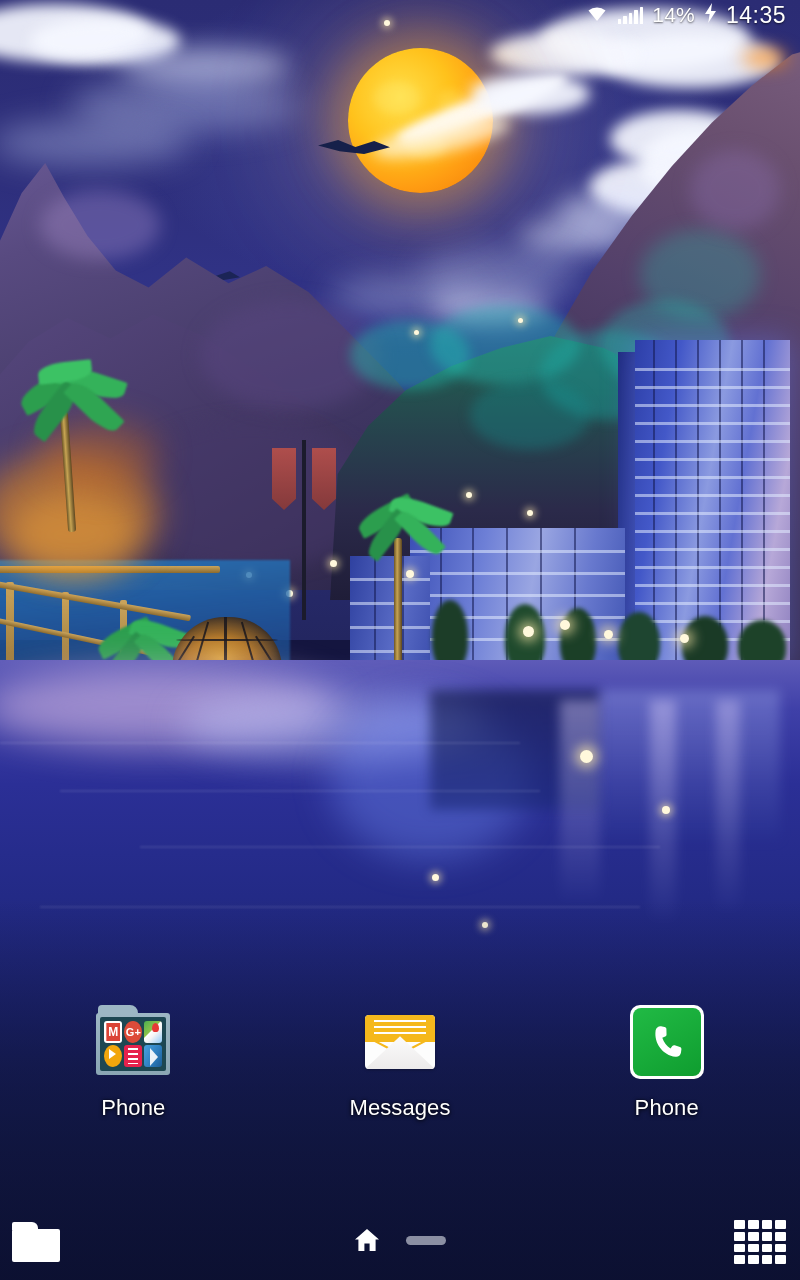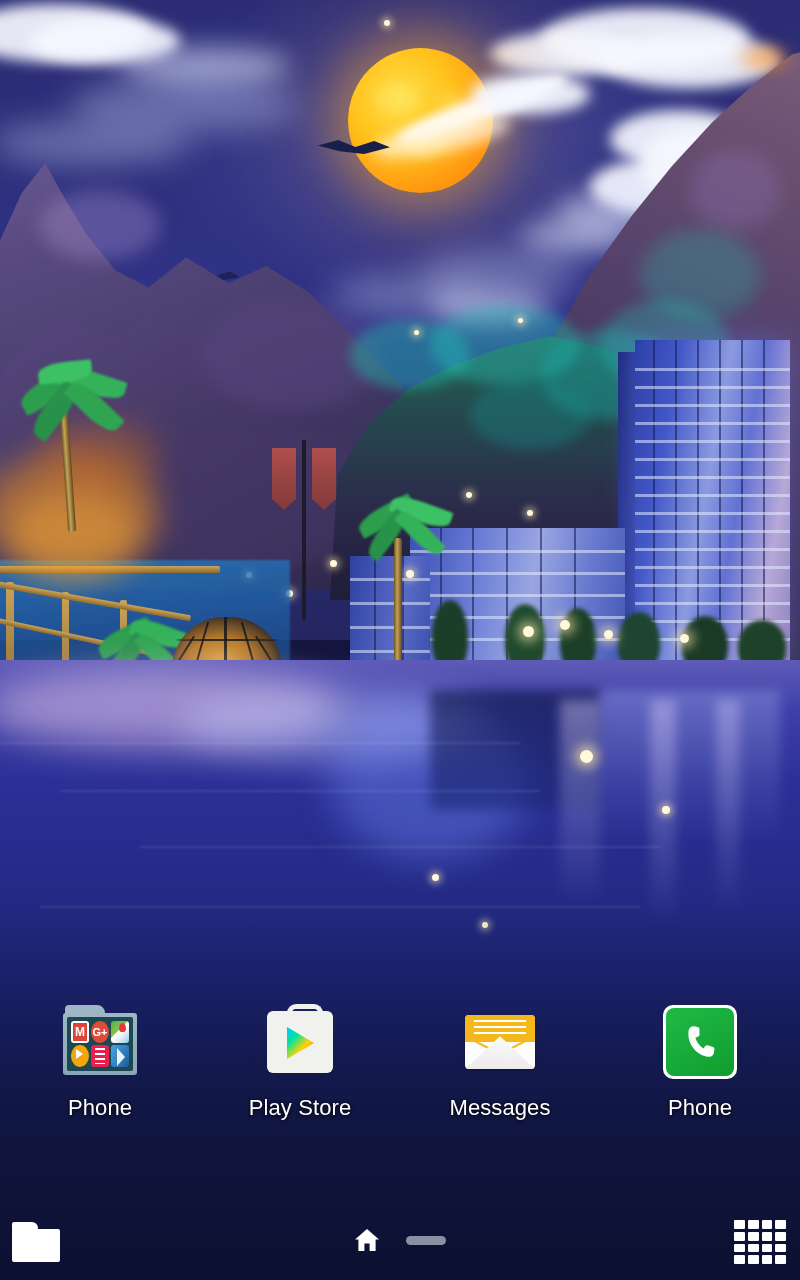--- a/index.html
+++ b/index.html
@@ -391,20 +391,41 @@
     <div class="wline" style="left:60px;top:790px;width:480px;"></div>
     <div class="wline" style="left:140px;top:846px;width:520px;"></div>
     <div class="wline" style="left:40px;top:906px;width:600px;"></div>
     <div class="lamp" style="left:580px;top:750px;width:13px;height:13px;"></div>
     <div class="lamp sm" style="left:432px;top:874px;width:7px;height:7px;"></div>
     <div class="lamp sm" style="left:662px;top:806px;width:8px;height:8px;"></div>
     <div class="lamp sm" style="left:482px;top:922px;width:6px;height:6px;"></div>
     <div class="vnight"></div>
   </div>
 
+  <div class="statusbar">
+    <span style="display:inline-block;">
+      <svg width="24" height="18" viewBox="0 0 24 18" aria-hidden="true">
+        <path d="M12 17 L3.5 6.5 A13.5 13.5 0 0 1 20.5 6.5 Z" fill="#ffffff"></path>
+      </svg>
+    </span>
+    <span class="bars">
+      <i style="height:5px"></i>
+        <i style="height:8px"></i>
+        <i style="height:11px"></i>
+        <i style="height:14px"></i>
+        <i style="height:17px"></i>
+    </span>
+    <span class="sb-text">14%</span>
+    <span style="display:inline-block;">
+      <svg width="13" height="20" viewBox="0 0 13 20" aria-hidden="true">
+        <path d="M8 0 L1 11 L5.6 11 L4.2 20 L12 8 L7 8 Z" fill="#ffffff"></path>
+      </svg>
+    </span>
+    <span class="sb-time">14:35</span>
+  </div>
 
   <div class="dock">
 
     <div class="app">
       <div class="icon-wrap">
         <div class="folder">
           <div class="folder-tab"></div>
           <div class="folder-body">
             <div class="folder-inner">
               <div class="mini gmail"></div>
@@ -414,29 +435,20 @@
               <div class="mini movies"></div>
               <div class="mini books"></div>
             </div>
           </div>
         </div>
       </div>
       <div class="applabel">Phone</div>
     </div>
 
 
-    <div class="app">
-      <div class="icon-wrap">
-        <div class="play-handle"></div>
-        <div class="play">
-          <div class="play-tri"></div>
-        </div>
-      </div>
-      <div class="applabel">Play Store</div>
-    </div>
 
     <div class="app">
       <div class="icon-wrap">
         <div class="msg">
           <div class="msg-top">
             <div class="msg-lines"></div>
           </div>
           <div class="msg-edge"></div>
           <div class="msg-flap"></div>
         </div>

